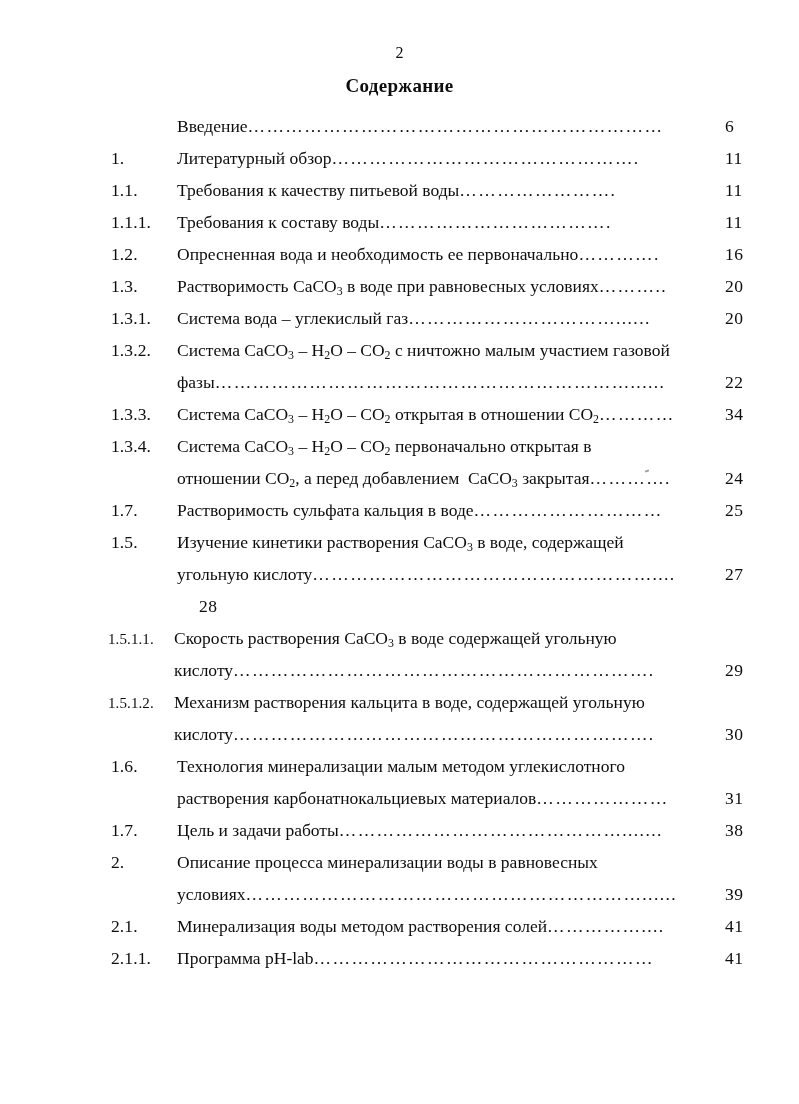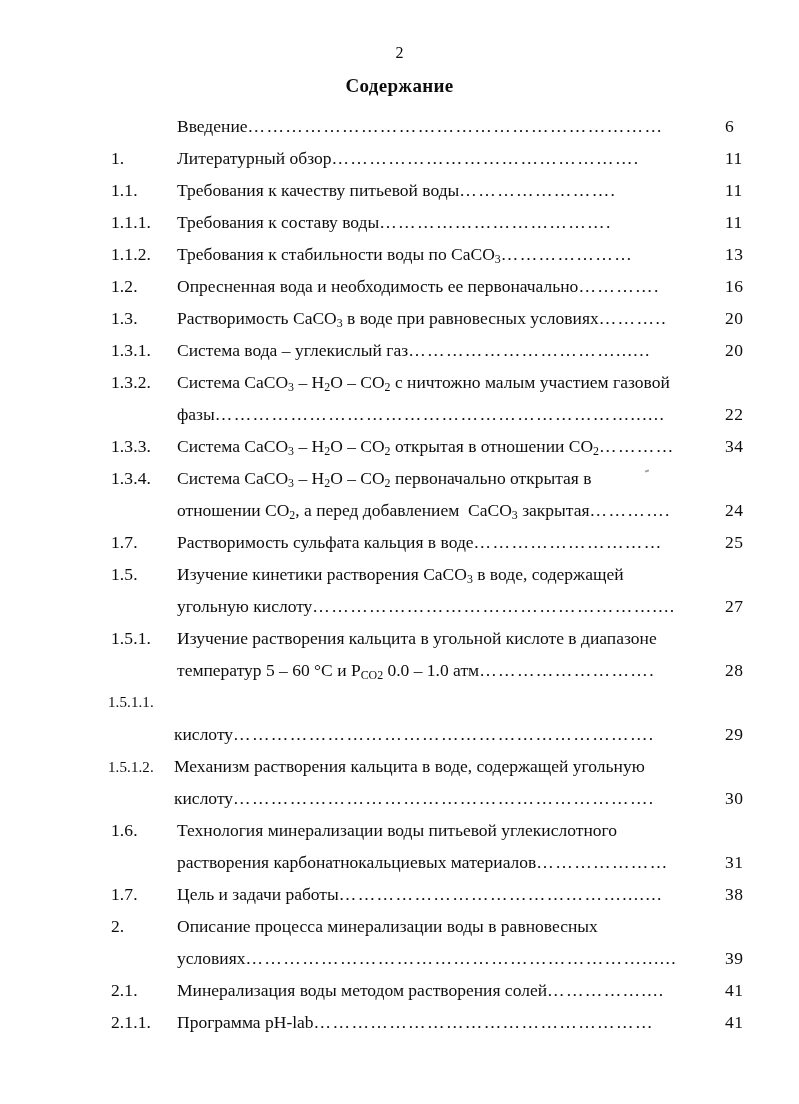--- a/index.html
+++ b/index.html
@@ -154,27 +154,20 @@
       </div>
       <div class="toc-entry">
         <div class="toc-line">
           <span class="num">1.1.1.</span>
           <span class="title-cell"><span>Требования к составу воды</span><span class="leader">……………………………….</span></span>
           <span class="pageno">11</span>
         </div>
       </div>
       <div class="toc-entry">
         <div class="toc-line">
-          <span class="num">1.1.2.</span>
-          <span class="title-cell"><span>Требования к стабильности воды по CaCO<sub>3</sub></span><span class="leader">…………………</span></span>
-          <span class="pageno">13</span>
-        </div>
-      </div>
-      <div class="toc-entry">
-        <div class="toc-line">
           <span class="num">1.2.</span>
           <span class="title-cell"><span>Опресненная вода и необходимость ее первоначально</span><span class="leader">………….</span></span>
           <span class="pageno">16</span>
         </div>
       </div>
       <div class="toc-entry">
         <div class="toc-line">
           <span class="num">1.3.</span>
           <span class="title-cell"><span>Растворимость CaCO<sub>3</sub> в воде при равновесных условиях</span><span class="leader">………..</span></span>
           <span class="pageno">20</span>
@@ -231,34 +224,29 @@
           <span class="title-cell"><span>Изучение кинетики растворения CaCO<sub>3</sub> в воде, содержащей</span><span class="leader"></span></span>
           <span class="pageno empty"></span>
         </div>
         <div class="toc-line cont-line">
           <span class="num"></span>
           <span class="title-cell"><span>угольную кислоту</span><span class="leader">………………………………………………....</span></span>
           <span class="pageno">27</span>
         </div>
       </div>
       <div class="toc-entry">
-        <div class="toc-line">
-          <span class="num">1.5.1.</span>
-          <span class="title-cell"><span>Изучение растворения кальцита в угольной кислоте в диапазоне</span><span class="leader"></span></span>
-          <span class="pageno empty"></span>
-        </div>
-        <div class="toc-line cont-line">
-          <span class="num"></span>
-          <span class="title-cell"><span>температур 5 – 60 °C и P<sub>CO2</sub> 0.0 – 1.0 атм</span><span class="leader">……………………….</span></span>
+        <div class="toc-line cont-line">
+          <span class="num"></span>
           <span class="pageno">28</span>
         </div>
       </div>
       <div class="toc-entry">
         <div class="toc-line">
           <span class="num wide">1.5.1.1.</span>
+          <span class="title-cell"><span>Скорость растворения CaCO<sub>3</sub> в воде содержащей угольную</span><span class="leader"></span></span>
           <span class="pageno empty"></span>
         </div>
         <div class="toc-line cont-line">
           <span class="num wide"></span>
           <span class="title-cell"><span>кислоту</span><span class="leader">………………………………………………………….</span></span>
           <span class="pageno">29</span>
         </div>
       </div>
       <div class="toc-entry">
         <div class="toc-line">
@@ -268,21 +256,21 @@
         </div>
         <div class="toc-line cont-line">
           <span class="num wide"></span>
           <span class="title-cell"><span>кислоту</span><span class="leader">………………………………………………………….</span></span>
           <span class="pageno">30</span>
         </div>
       </div>
       <div class="toc-entry">
         <div class="toc-line">
           <span class="num">1.6.</span>
-          <span class="title-cell"><span>Технология минерализации воды питьевой углекислотного</span><span class="leader"></span></span>
+          <span class="title-cell"><span>Технология минерализации малым методом углекислотного</span><span class="leader"></span></span>
           <span class="pageno empty"></span>
         </div>
         <div class="toc-line cont-line">
           <span class="num"></span>
           <span class="title-cell"><span>растворения карбонатнокальциевых материалов</span><span class="leader">…………………</span></span>
           <span class="pageno">31</span>
         </div>
       </div>
       <div class="toc-entry">
         <div class="toc-line">

